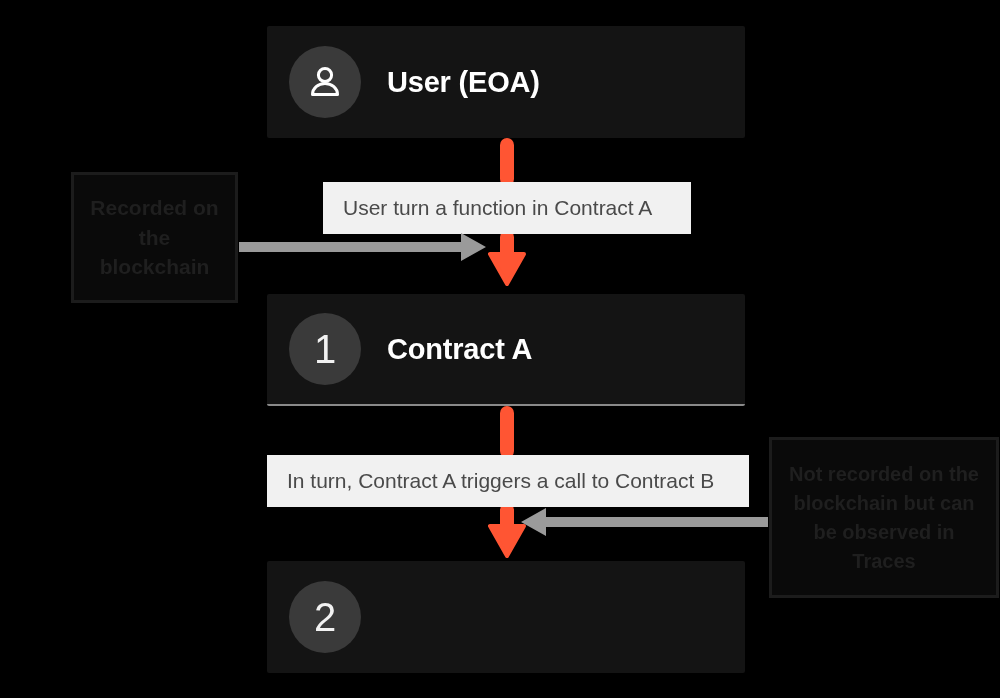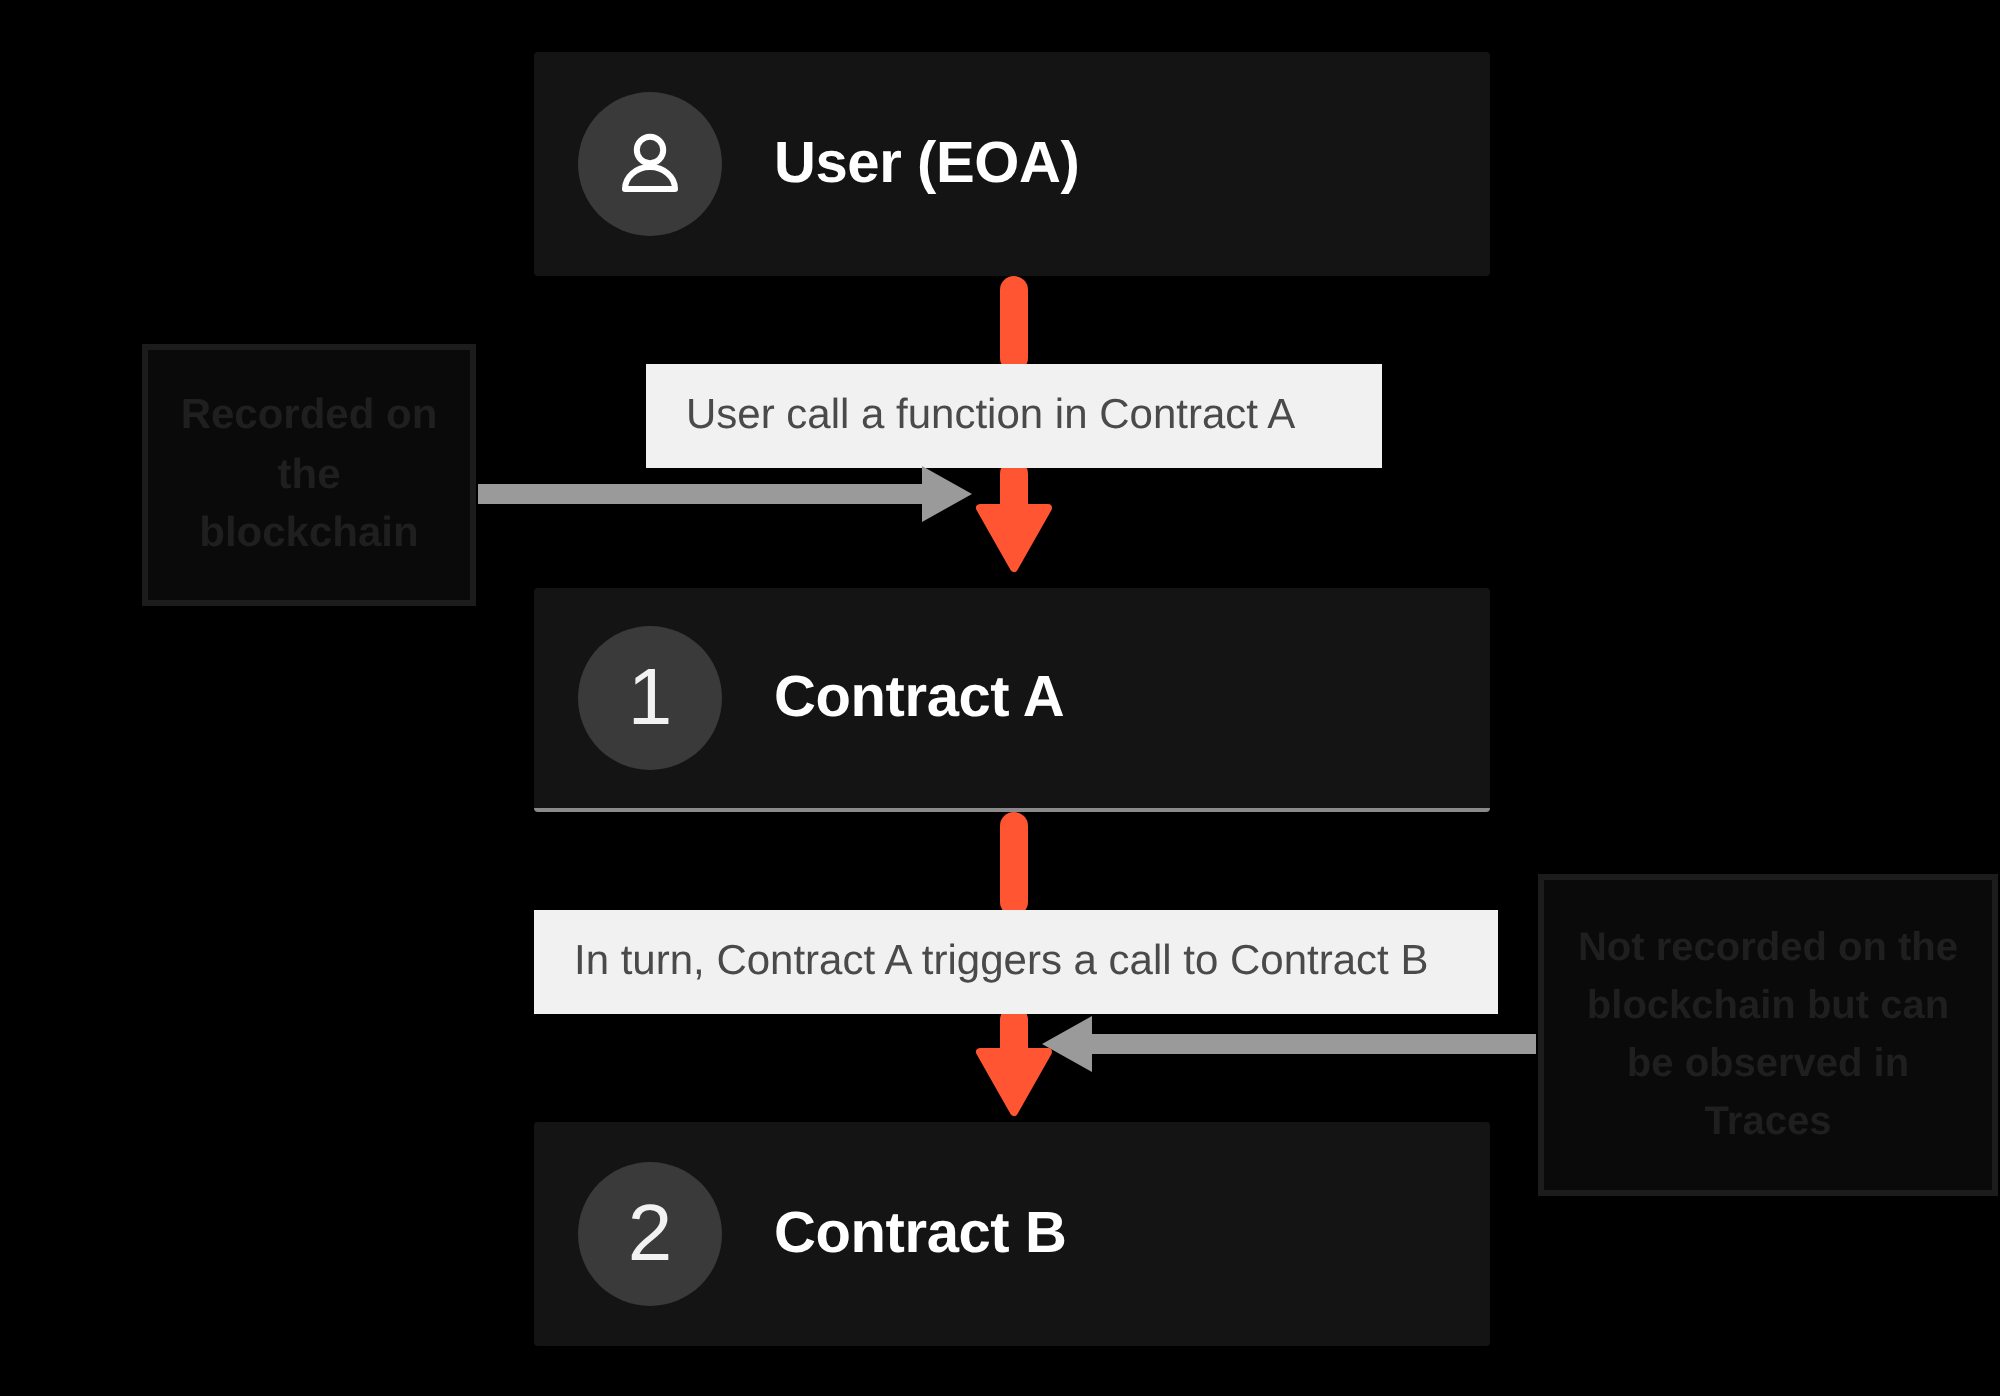--- a/index.html
+++ b/index.html
@@ -178,21 +178,21 @@
           <path d="M7.5 32.5 A12.5 11 0 0 1 32.5 32.5 Z" fill="none" stroke="#ffffff" stroke-width="3" stroke-linejoin="round"></path>
         </svg>
       </span>
     </div>
     <div class="node-label">User (EOA)</div>
   </div>
 
   <div class="orange-bar ob-1"></div>
 
   <div class="caption caption-1">
-    <span>User call a function in Contract A</span>
+    <span>User turn a function in Contract A</span>
   </div>
 
   <div class="orange-bar ob-2"></div>
   <div class="orange-head oh-1">
     <svg width="38" height="34" viewBox="0 0 38 34" aria-hidden="true">
       <path d="M2 2 L36 2 L19 32 Z" fill="#ff5533" stroke="#ff5533" stroke-width="4" stroke-linejoin="round"></path>
     </svg>
   </div>
 
   <div class="node node-a">
@@ -212,21 +212,20 @@
   <div class="orange-head oh-2">
     <svg width="38" height="34" viewBox="0 0 38 34" aria-hidden="true">
       <path d="M2 2 L36 2 L19 32 Z" fill="#ff5533" stroke="#ff5533" stroke-width="4" stroke-linejoin="round"></path>
     </svg>
   </div>
 
   <div class="node node-b">
     <div class="node-badge">
       <span class="num">2</span>
     </div>
-    <div class="node-label">Contract B</div>
   </div>
 
   <div class="annot annot-left">
     <span>Recorded on the blockchain</span>
   </div>
 
   <div class="gray-arrow ga-left">
     <svg width="248" height="32" viewBox="0 0 248 32" aria-hidden="true">
       <path d="M0 11 L222 11 L222 2 L247 16 L222 30 L222 21 L0 21 Z" fill="#9a9a9a"></path>
     </svg>

